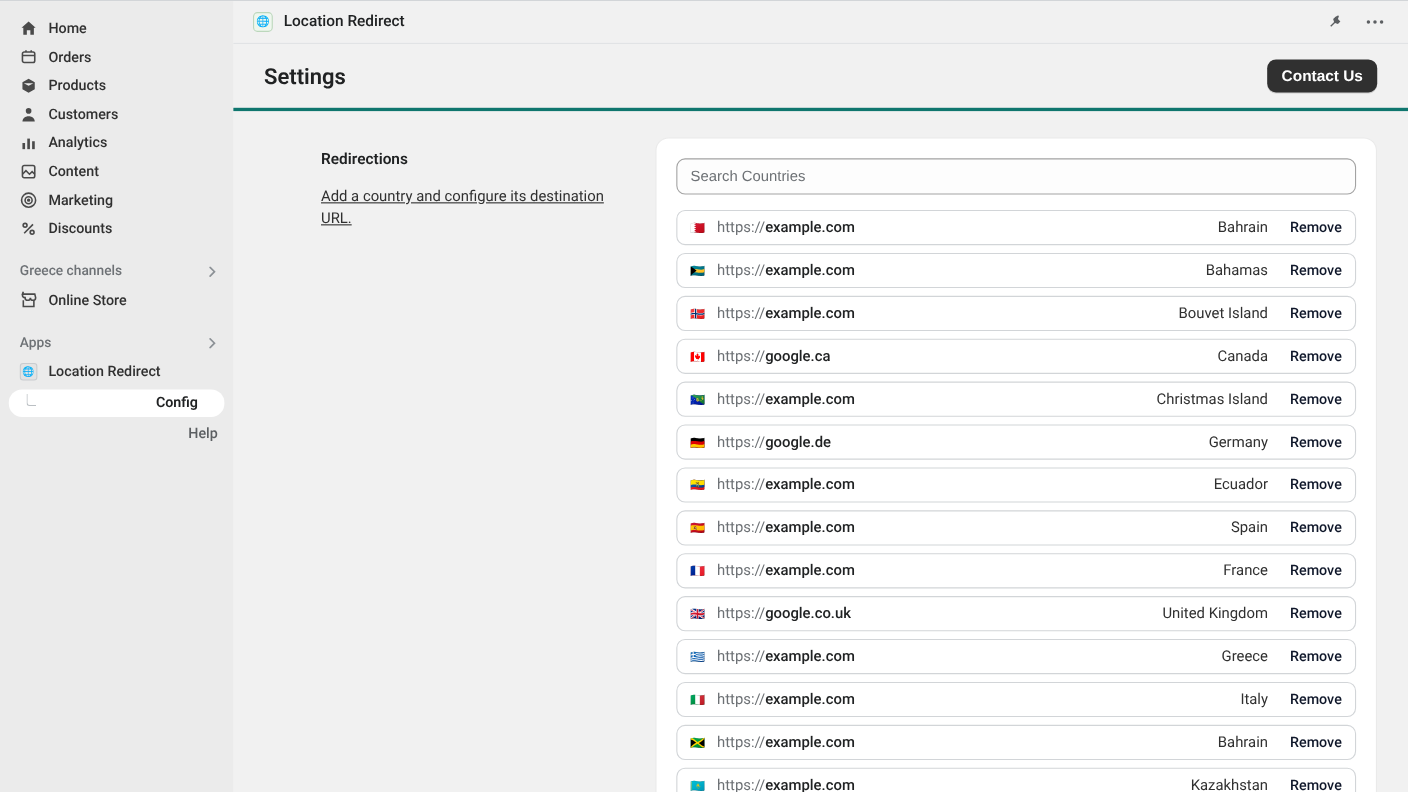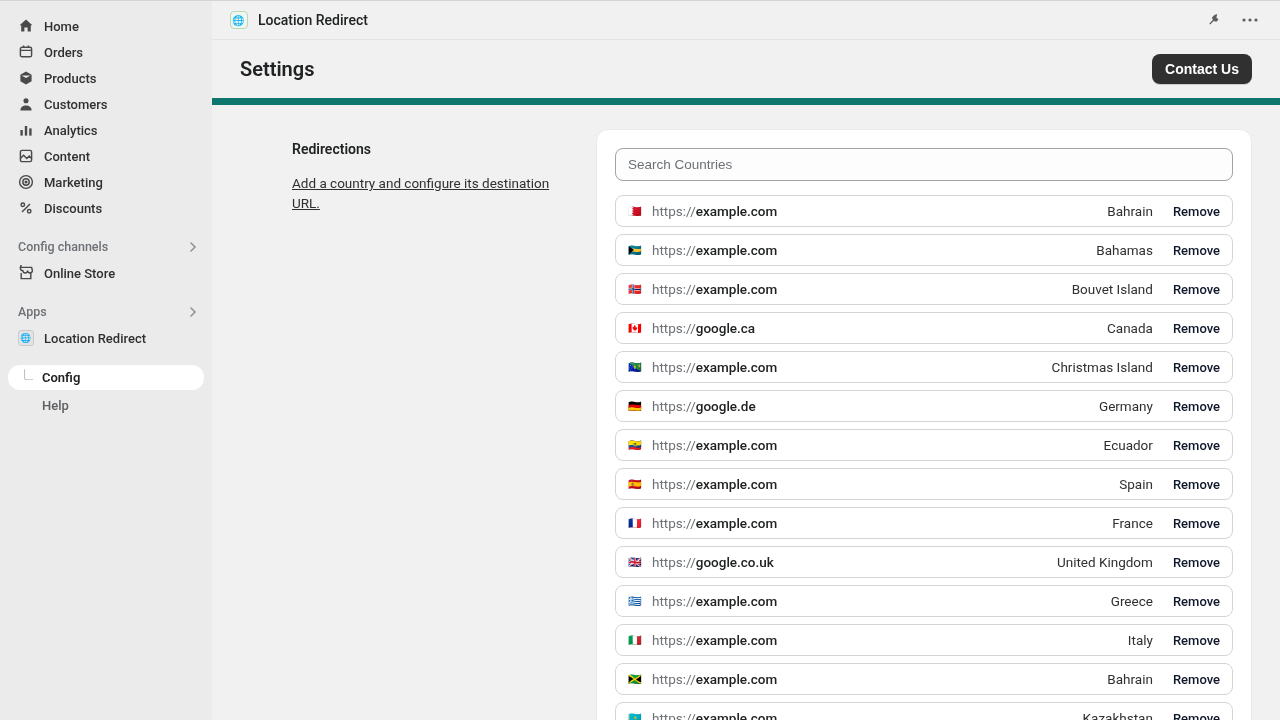--- a/index.html
+++ b/index.html
@@ -18,20 +18,21 @@
     height: 100%;
   }
   
   .sidebar {
     width: 212px;
     background: #ebebeb;
     padding-top: 12px;
     display: flex;
     flex-direction: column;
     font-size: 13px;
+    text-align: right;
   }
   .nav-item {
     display: flex;
     align-items: center;
     gap: 10px;
     padding: 5px 14px 5px 18px;
     cursor: pointer;
     color: #303030;
     font-weight: 550;
   }
@@ -59,21 +60,21 @@
   }
   .nav-app .app-icon {
     width: 16px; height: 16px;
     background: #e3e3e3;
     border: 1px solid #c9cccf;
     border-radius: 3px;
     display: flex; align-items: center; justify-content: center;
     font-size: 9px;
   }
   .nav-sub {
-    margin: 14px 8px 3px 8px;
+    margin: 3px 8px 3px 8px;
     padding: 5px 24px 5px 34px;
     border-radius: 12px;
     cursor: pointer;
     position: relative;
     font-weight: 550;
   }
   .nav-sub.active {
     background: #fff;
     font-weight: 600;
   }
@@ -120,21 +121,21 @@
     font-size: 10px;
   }
   .topbar-title { font-weight: 550; font-size: 14px; }
   .topbar-actions { display: flex; align-items: center; gap: 12px; color: #5c5f62; }
   .topbar-actions .icon-btn { cursor: pointer; padding: 4px; }
   .page-header {
     display: flex;
     justify-content: space-between;
     align-items: center;
     padding: 14px 28px;
-    border-bottom: 7px solid #0f766e;
+    border-bottom: 3px solid #0f766e;
   }
   .page-header h1 { font-size: 20px; font-weight: 650; }
   .contact-btn {
     background: #303030;
     color: #fff;
     border: none;
     border-radius: 8px;
     padding: 7px 13px;
     font-size: 14px;
     font-weight: 550;
@@ -277,21 +278,21 @@
               <circle cx="6" cy="6" r="2.2"></circle>
               <circle cx="14" cy="14" r="2.2"></circle>
               <path d="M15 5L5 15"></path>
             </svg>
           </span>
           <span>Discounts</span>
         </div>
       </div>
 
     <div class="nav-section">
-      <span>Config channels</span>
+      <span>Greece channels</span>
       <span class="chev">
         <svg width="10" height="10" viewBox="0 0 10 10">
             <path d="M3 1l4 4-4 4" stroke="currentColor" fill="none" stroke-width="1.5" stroke-linecap="round"></path>
           </svg>
       </span>
     </div>
     <div id="nav-channels">
         <div class="nav-item">
           <span class="icon">
             <svg width="16" height="16" viewBox="0 0 20 20" fill="none" stroke="currentColor" stroke-width="1.8">

